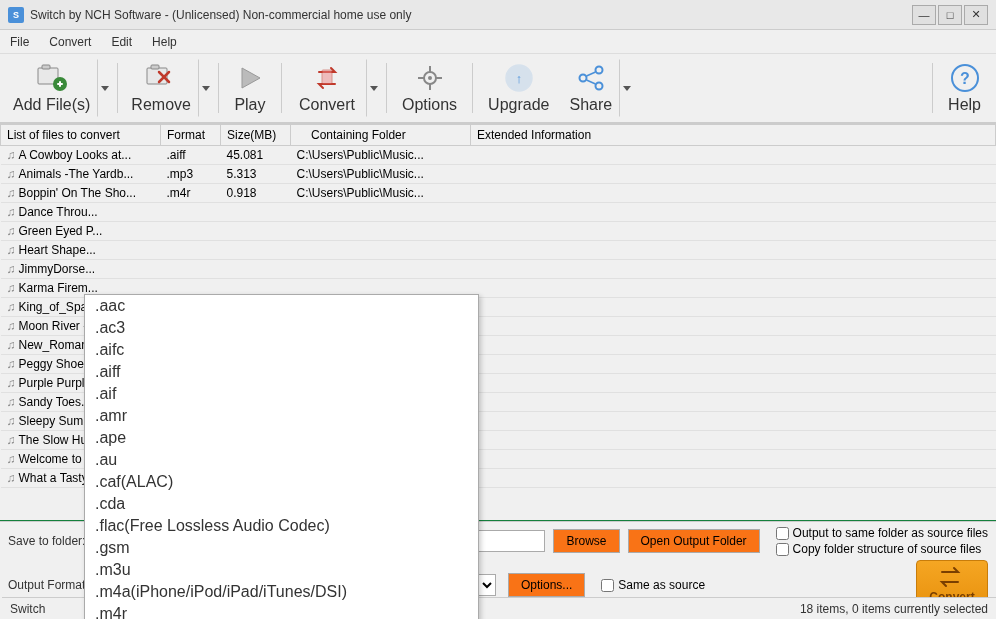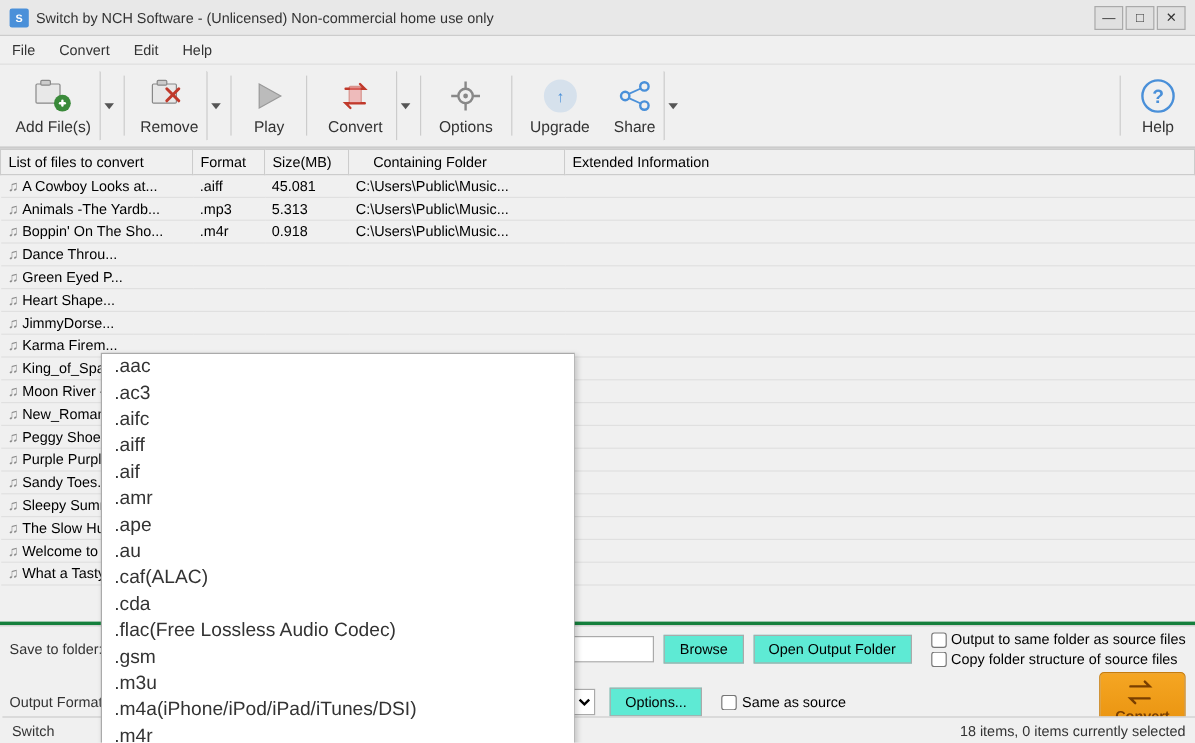--- a/index.html
+++ b/index.html
@@ -13,50 +13,50 @@
     .title-bar-btn { width: 24px; height: 20px; border: 1px solid #aaa; background: #e0e0e0; cursor: pointer; display: flex; align-items: center; justify-content: center; font-size: 11px; color: #333; }
 
     
     .menu-bar { background: #f0f0f0; height: 24px; display: flex; align-items: center; border-bottom: 1px solid #ddd; }
     .menu-item { padding: 2px 10px; cursor: pointer; font-size: 12px; color: #333; }
 
     
     .toolbar { background: #f0f0f0; height: 70px; display: flex; align-items: center; padding: 4px 6px; border-bottom: 2px solid #ccc; gap: 4px; }
     .tool-btn { display: flex; flex-direction: column; align-items: center; justify-content: center; padding: 4px 8px; cursor: pointer; border: 1px solid transparent; min-width: 50px; height: 58px; }
     .tool-icon { width: 32px; height: 32px; display: flex; align-items: center; justify-content: center; margin-bottom: 2px; }
-    .tool-label { font-size: 13px; color: #333; text-align: center; }
+    .tool-label { font-size: 16px; color: #333; text-align: center; }
     .btn-add-inner { display: flex; align-items: center; gap: 0; }
     .btn-add-main { display: flex; flex-direction: column; align-items: center; justify-content: center; padding: 4px 6px; cursor: pointer; border: 1px solid transparent; height: 58px; }
     .btn-add-drop { display: flex; align-items: center; justify-content: center; width: 14px; height: 58px; cursor: pointer; border: 1px solid transparent; border-left: 1px solid #ccc; }
 
     .btn-remove-inner { display: flex; align-items: center; }
     .btn-remove-main { display: flex; flex-direction: column; align-items: center; justify-content: center; padding: 4px 6px; cursor: pointer; border: 1px solid transparent; height: 58px; }
     .btn-remove-drop { display: flex; align-items: center; justify-content: center; width: 14px; height: 58px; cursor: pointer; border: 1px solid transparent; border-left: 1px solid #ccc; }
 
     .btn-convert-inner { display: flex; align-items: center; }
     .btn-convert-main { display: flex; flex-direction: column; align-items: center; justify-content: center; padding: 4px 10px; cursor: pointer; border: 1px solid transparent; height: 58px; }
     .btn-convert-drop { display: flex; align-items: center; justify-content: center; width: 14px; height: 58px; cursor: pointer; border: 1px solid transparent; border-left: 1px solid #ccc; }
 
     .btn-share-inner { display: flex; align-items: center; }
     .btn-share-main { display: flex; flex-direction: column; align-items: center; justify-content: center; padding: 4px 6px; cursor: pointer; border: 1px solid transparent; height: 58px; }
 
     
-    .file-table { flex: 1; overflow: auto; border-bottom: 3px solid #15803d; }
+    .file-table { flex: 1; overflow: auto; border-bottom: 1px solid #15803d; }
     table { width: 100%; border-collapse: collapse; }
     thead th { background: #f0f0f0; border: 1px solid #ccc; padding: 3px 6px; text-align: left; font-weight: normal; font-size: 12px; position: sticky; top: 0; }
     tbody td { border-bottom: 1px solid #e0e0e0; padding: 2px 6px; font-size: 12px; white-space: nowrap; overflow: hidden; }
     .col-name { width: 160px; }
     .col-format { width: 60px; }
     .col-size { width: 70px; }
     .col-folder { width: 180px; padding-left: 20px; }
     .col-ext { width: auto; }
     .bottom-row { display: flex; align-items: center; gap: 8px; margin-bottom: 4px; }
     .bottom-label { font-size: 12px; color: #333; min-width: 90px; }
     .save-folder-input { flex: 1; height: 22px; border: 1px solid #aaa; padding: 0 4px; font-size: 12px; background: white; }
-    .bottom-btn { height: 24px; padding: 0 12px; border: 1px solid #aaa; background: #5eead4; cursor: pointer; font-size: 12px; }
+    .bottom-btn { height: 24px; padding: 0 12px; border: 1px solid #aaa; background: #f97316; cursor: pointer; font-size: 12px; }
     .checkbox-row { display: flex; align-items: center; gap: 4px; font-size: 12px; }
     .format-select { height: 22px; border: 1px solid #aaa; font-size: 12px; padding: 0 4px; background: white; min-width: 200px; }
 
     
     .dropdown-overlay { position: absolute; left: 84px; top: 175px; width: 395px; background: white; border: 1px solid #aaa; z-index: 100; box-shadow: 2px 2px 5px rgba(0,0,0,0.2); }
     .dropdown-item { padding: 2px 10px; font-size: 16px; cursor: pointer; color: #333; }
     .dropdown-item.selected { background: #0078d7; color: white; }
 
     
     .status-bar { height: 22px; background: #f0f0f0; border-top: 1px solid #ccc; display: flex; align-items: center; padding: 0 8px; font-size: 12px; color: #333; justify-content: space-between; }

